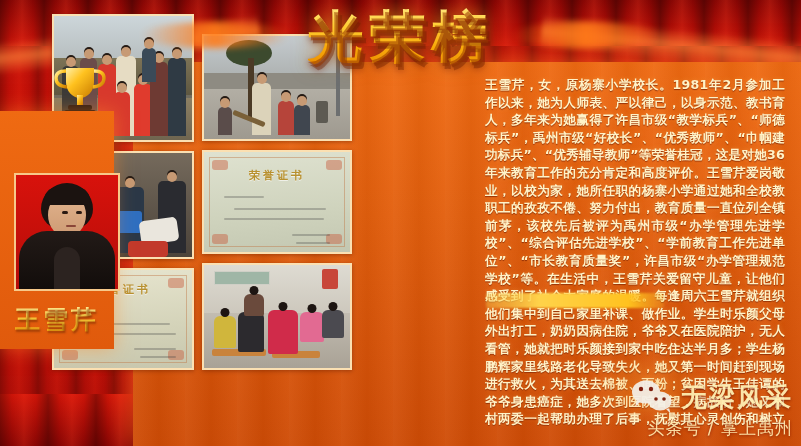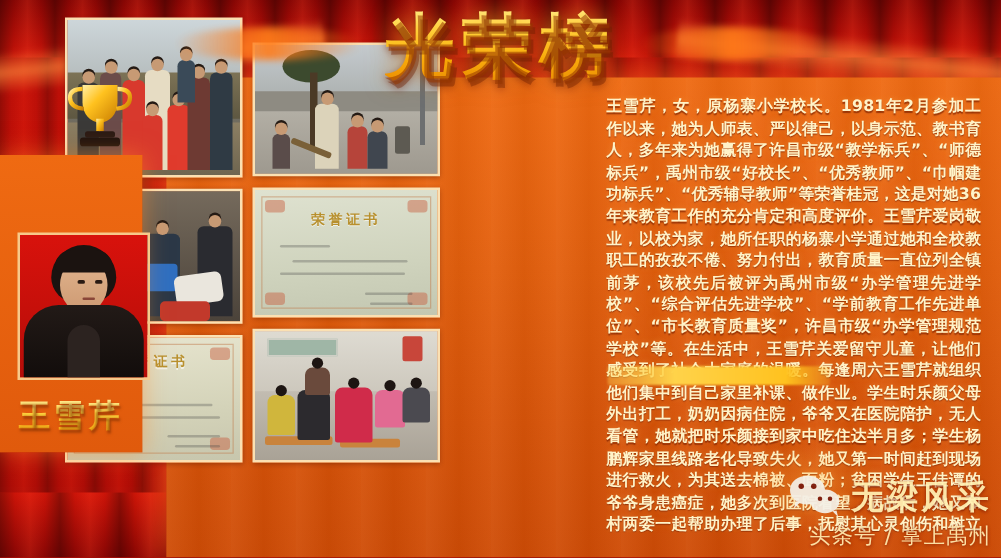--- a/index.html
+++ b/index.html
@@ -94,21 +94,21 @@
       rgba(255,255,255,.05) 0px, rgba(0,0,0,.04) 26px, rgba(255,255,255,.04) 52px);
     pointer-events:none;
   }
 
   
   #left-col {
     position:absolute; left:0; top:0; width:133px; height:446px;
     z-index:14;
   }
   #portrait-panel {
-    position:absolute; left:0; top:124px; width:114px; height:238px;
+    position:absolute; left:0; top:111px; width:114px; height:238px;
     background:linear-gradient(180deg,#ef6a12,#e05a0c);
     box-shadow:0 0 18px rgba(255,140,40,.5);
   }
   #portrait-frame {
     position:absolute; left:14px; top:62px; width:106px; height:118px;
     border:2px solid #f7c98a;
     background:linear-gradient(180deg,#d8120c,#b50d08);
     overflow:hidden;
   }
   .face-hair {

